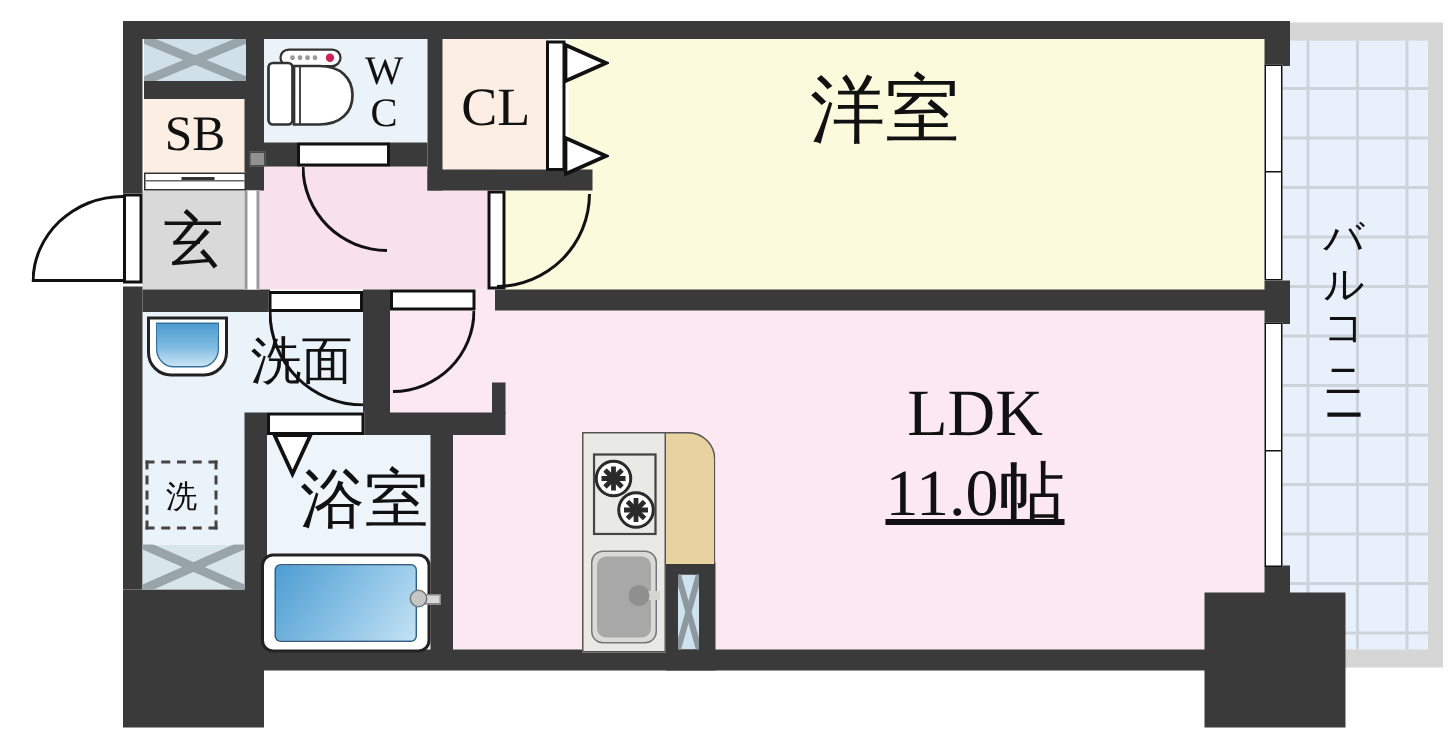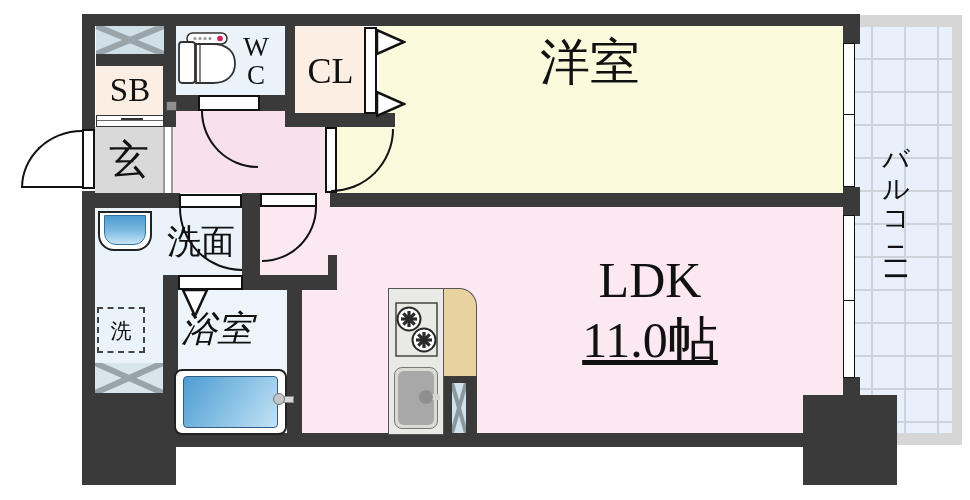--- a/index.html
+++ b/index.html
@@ -164,30 +164,30 @@
       <circle r="2.2" fill="#2a2a2a"></circle>
     </g>
   </svg>
   <div class="abs" style="left:394px;top:367px;width:44px;height:62px;background:#dadad6;border:1.5px solid #777;border-radius:8px;box-sizing:border-box;">
     <div style="position:absolute;left:3px;top:3px;right:3px;bottom:3px;background:#a8a8a8;border-radius:6px;"></div>
   </div>
   <div class="abs" style="left:427px;top:394px;width:13px;height:6px;background:#d5d5d1;"></div>
   <div class="abs" style="left:419px;top:390px;width:14px;height:14px;border-radius:50%;background:#8f8f8f;"></div>
   <div class="abs" style="left:444px;top:288px;width:33px;height:88px;background:#e7d2a0;border-top:1px solid #555;border-right:1px solid #555;border-top-right-radius:18px;box-sizing:border-box;"></div>
 
-  <div class="lbl" style="left:415px;top:32px;width:350px;font-size:50px;line-height:1.22;">
+  <div class="lbl" style="left:415px;top:43px;width:350px;font-size:50px;line-height:1.22;">
     <span style="display:block;">洋室</span>
   </div>
-  <div class="lbl" style="left:460px;top:250px;width:380px;font-size:50px;line-height:1.2;">
+  <div class="lbl" style="left:460px;top:250px;width:380px;font-size:44px;line-height:1.2;">
     <span style="display:block;">LDK</span>
     <span style="display:block;text-decoration:underline;">11.0帖</span>
   </div>
   <div class="lbl" style="left:882px;top:128px;font-size:27px;writing-mode:vertical-rl;letter-spacing:3px;line-height:1;">バルコニー</div>
   <div class="lbl" style="left:238px;top:33px;width:36px;font-size:27px;line-height:1.05;white-space:pre-line;">W
 C</div>
   <div class="lbl" style="left:96px;top:71px;width:68px;font-size:33px;">SB</div>
   <div class="lbl" style="left:295px;top:50px;width:71px;font-size:36px;">CL</div>
   <div class="lbl" style="left:95px;top:136px;width:68px;font-size:40px;">玄</div>
   <div class="lbl" style="left:153px;top:222px;width:96px;font-size:34px;">洗面</div>
-  <div class="lbl" style="left:171px;top:308px;width:92px;font-size:36px;font-style:italic;">浴室</div>
+  <div class="lbl" style="left:197px;top:308px;width:92px;font-size:43px;">浴室</div>
   <div class="lbl" style="left:97px;top:319px;width:48px;font-size:21px;">洗</div>
 
 </div>
 
 </body></html>

